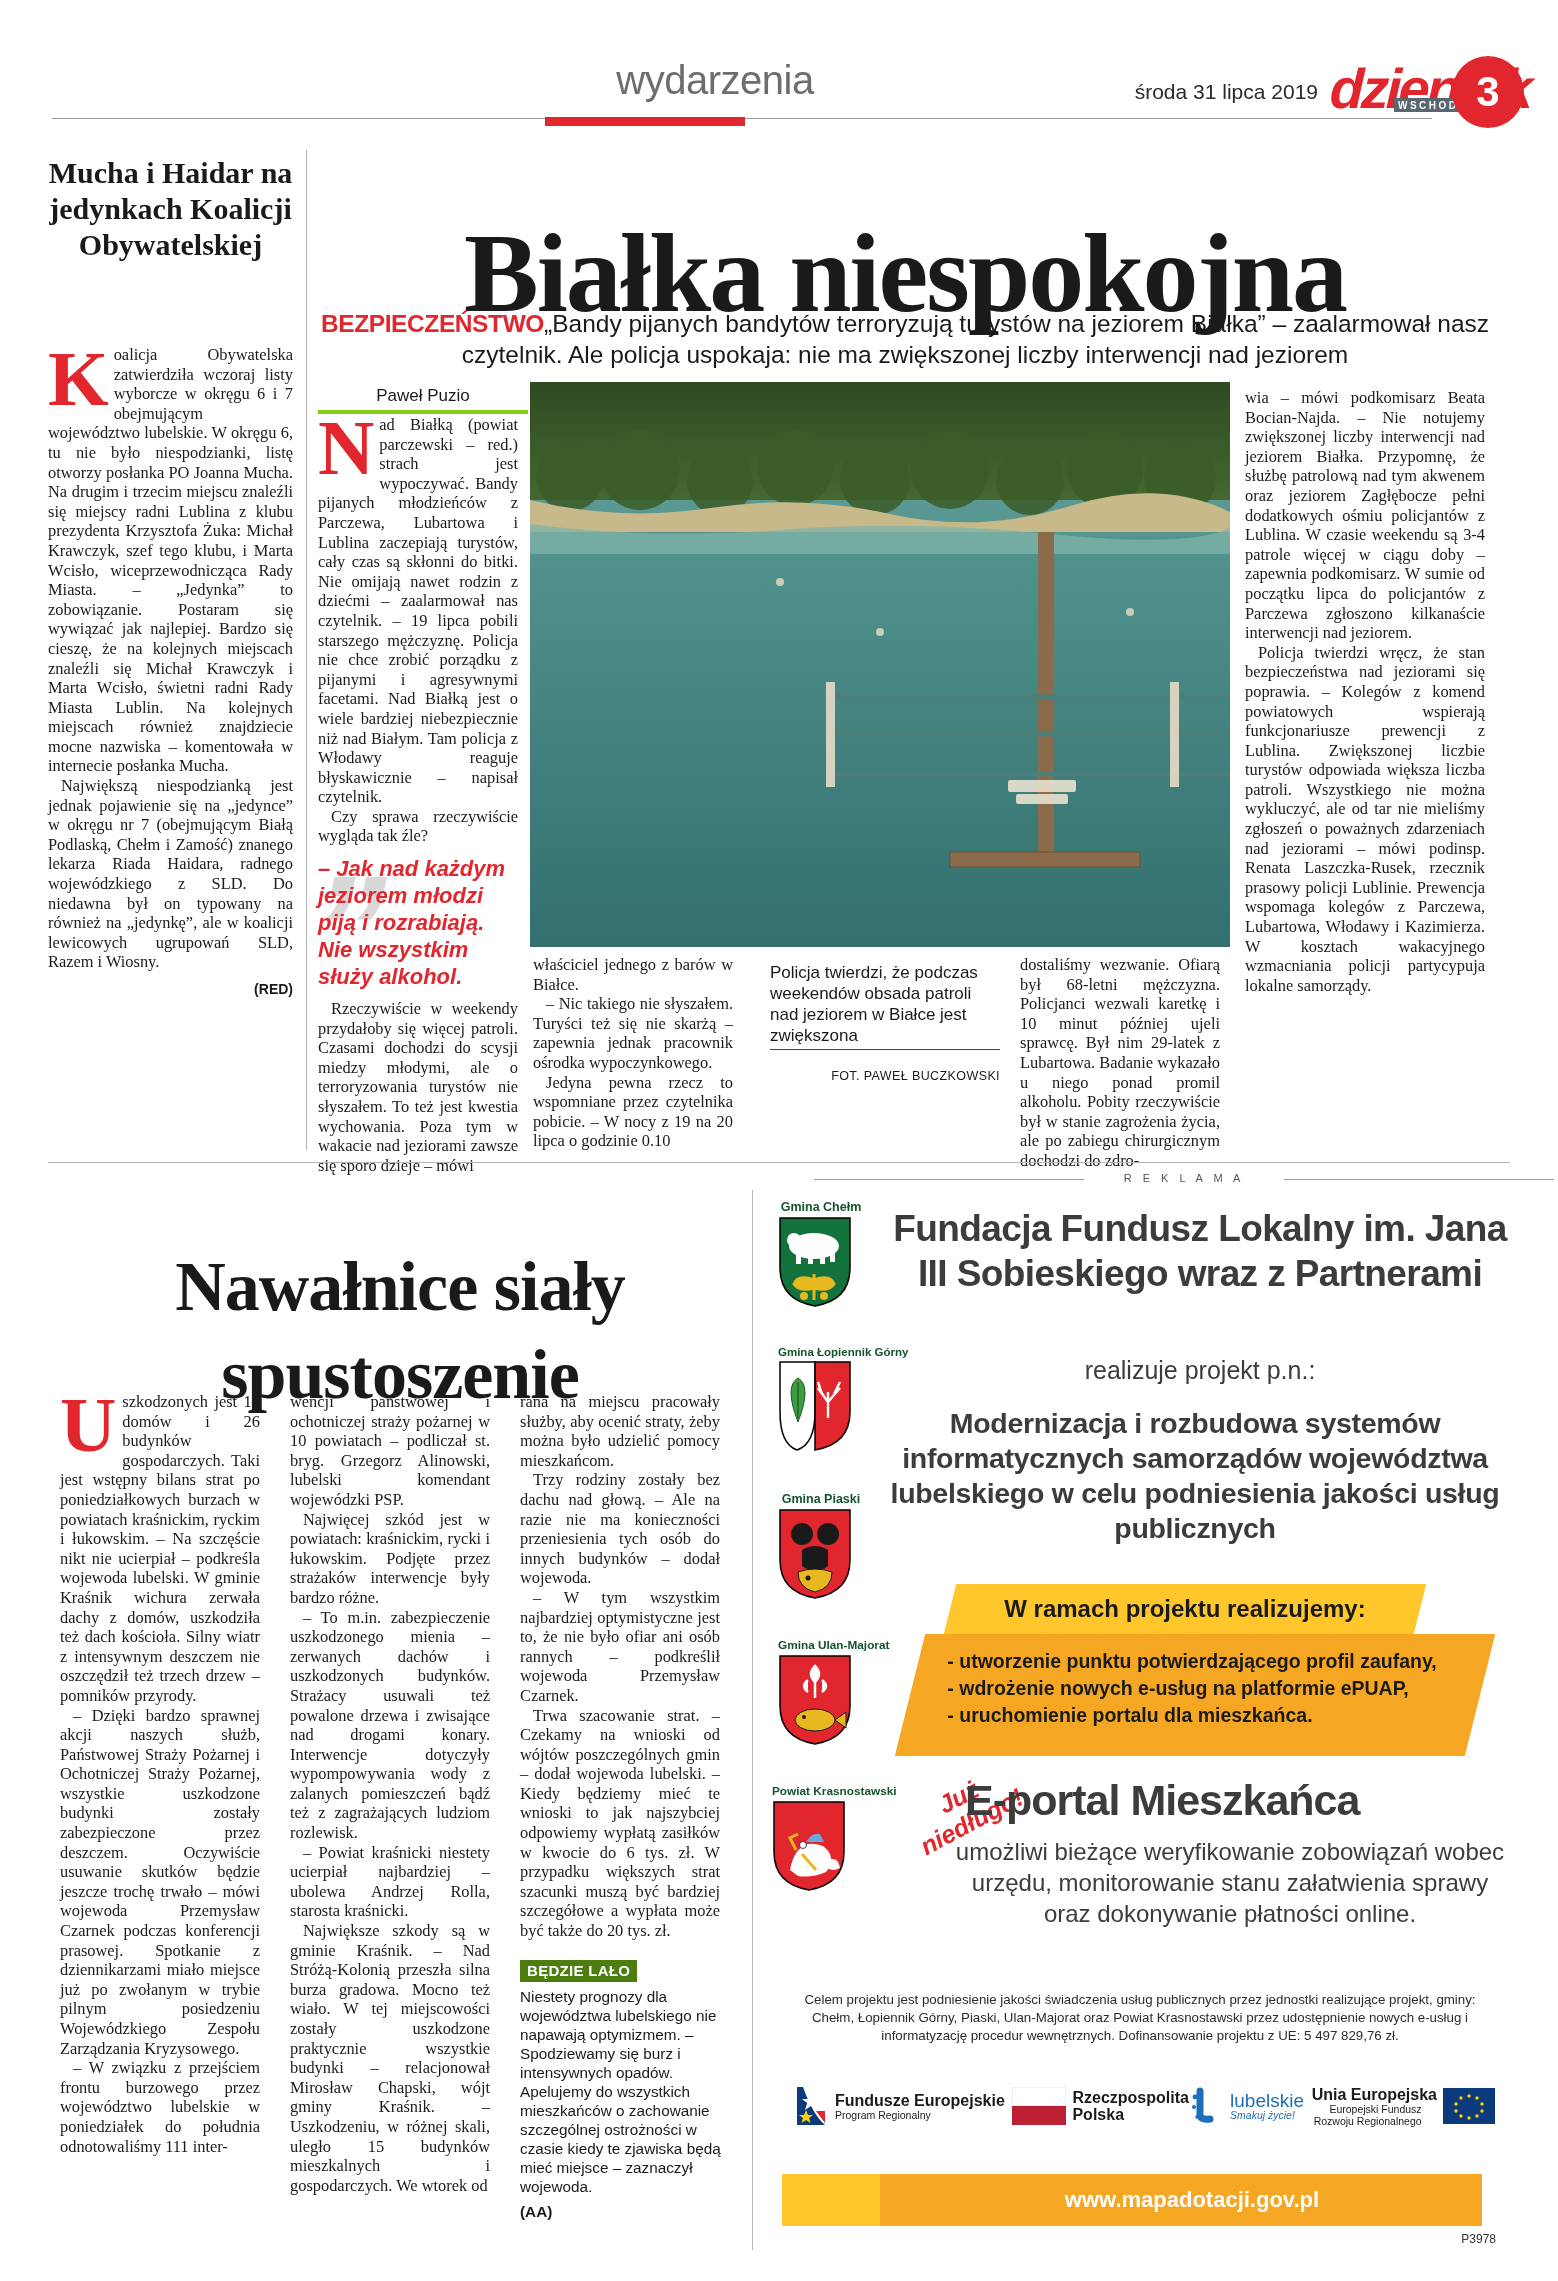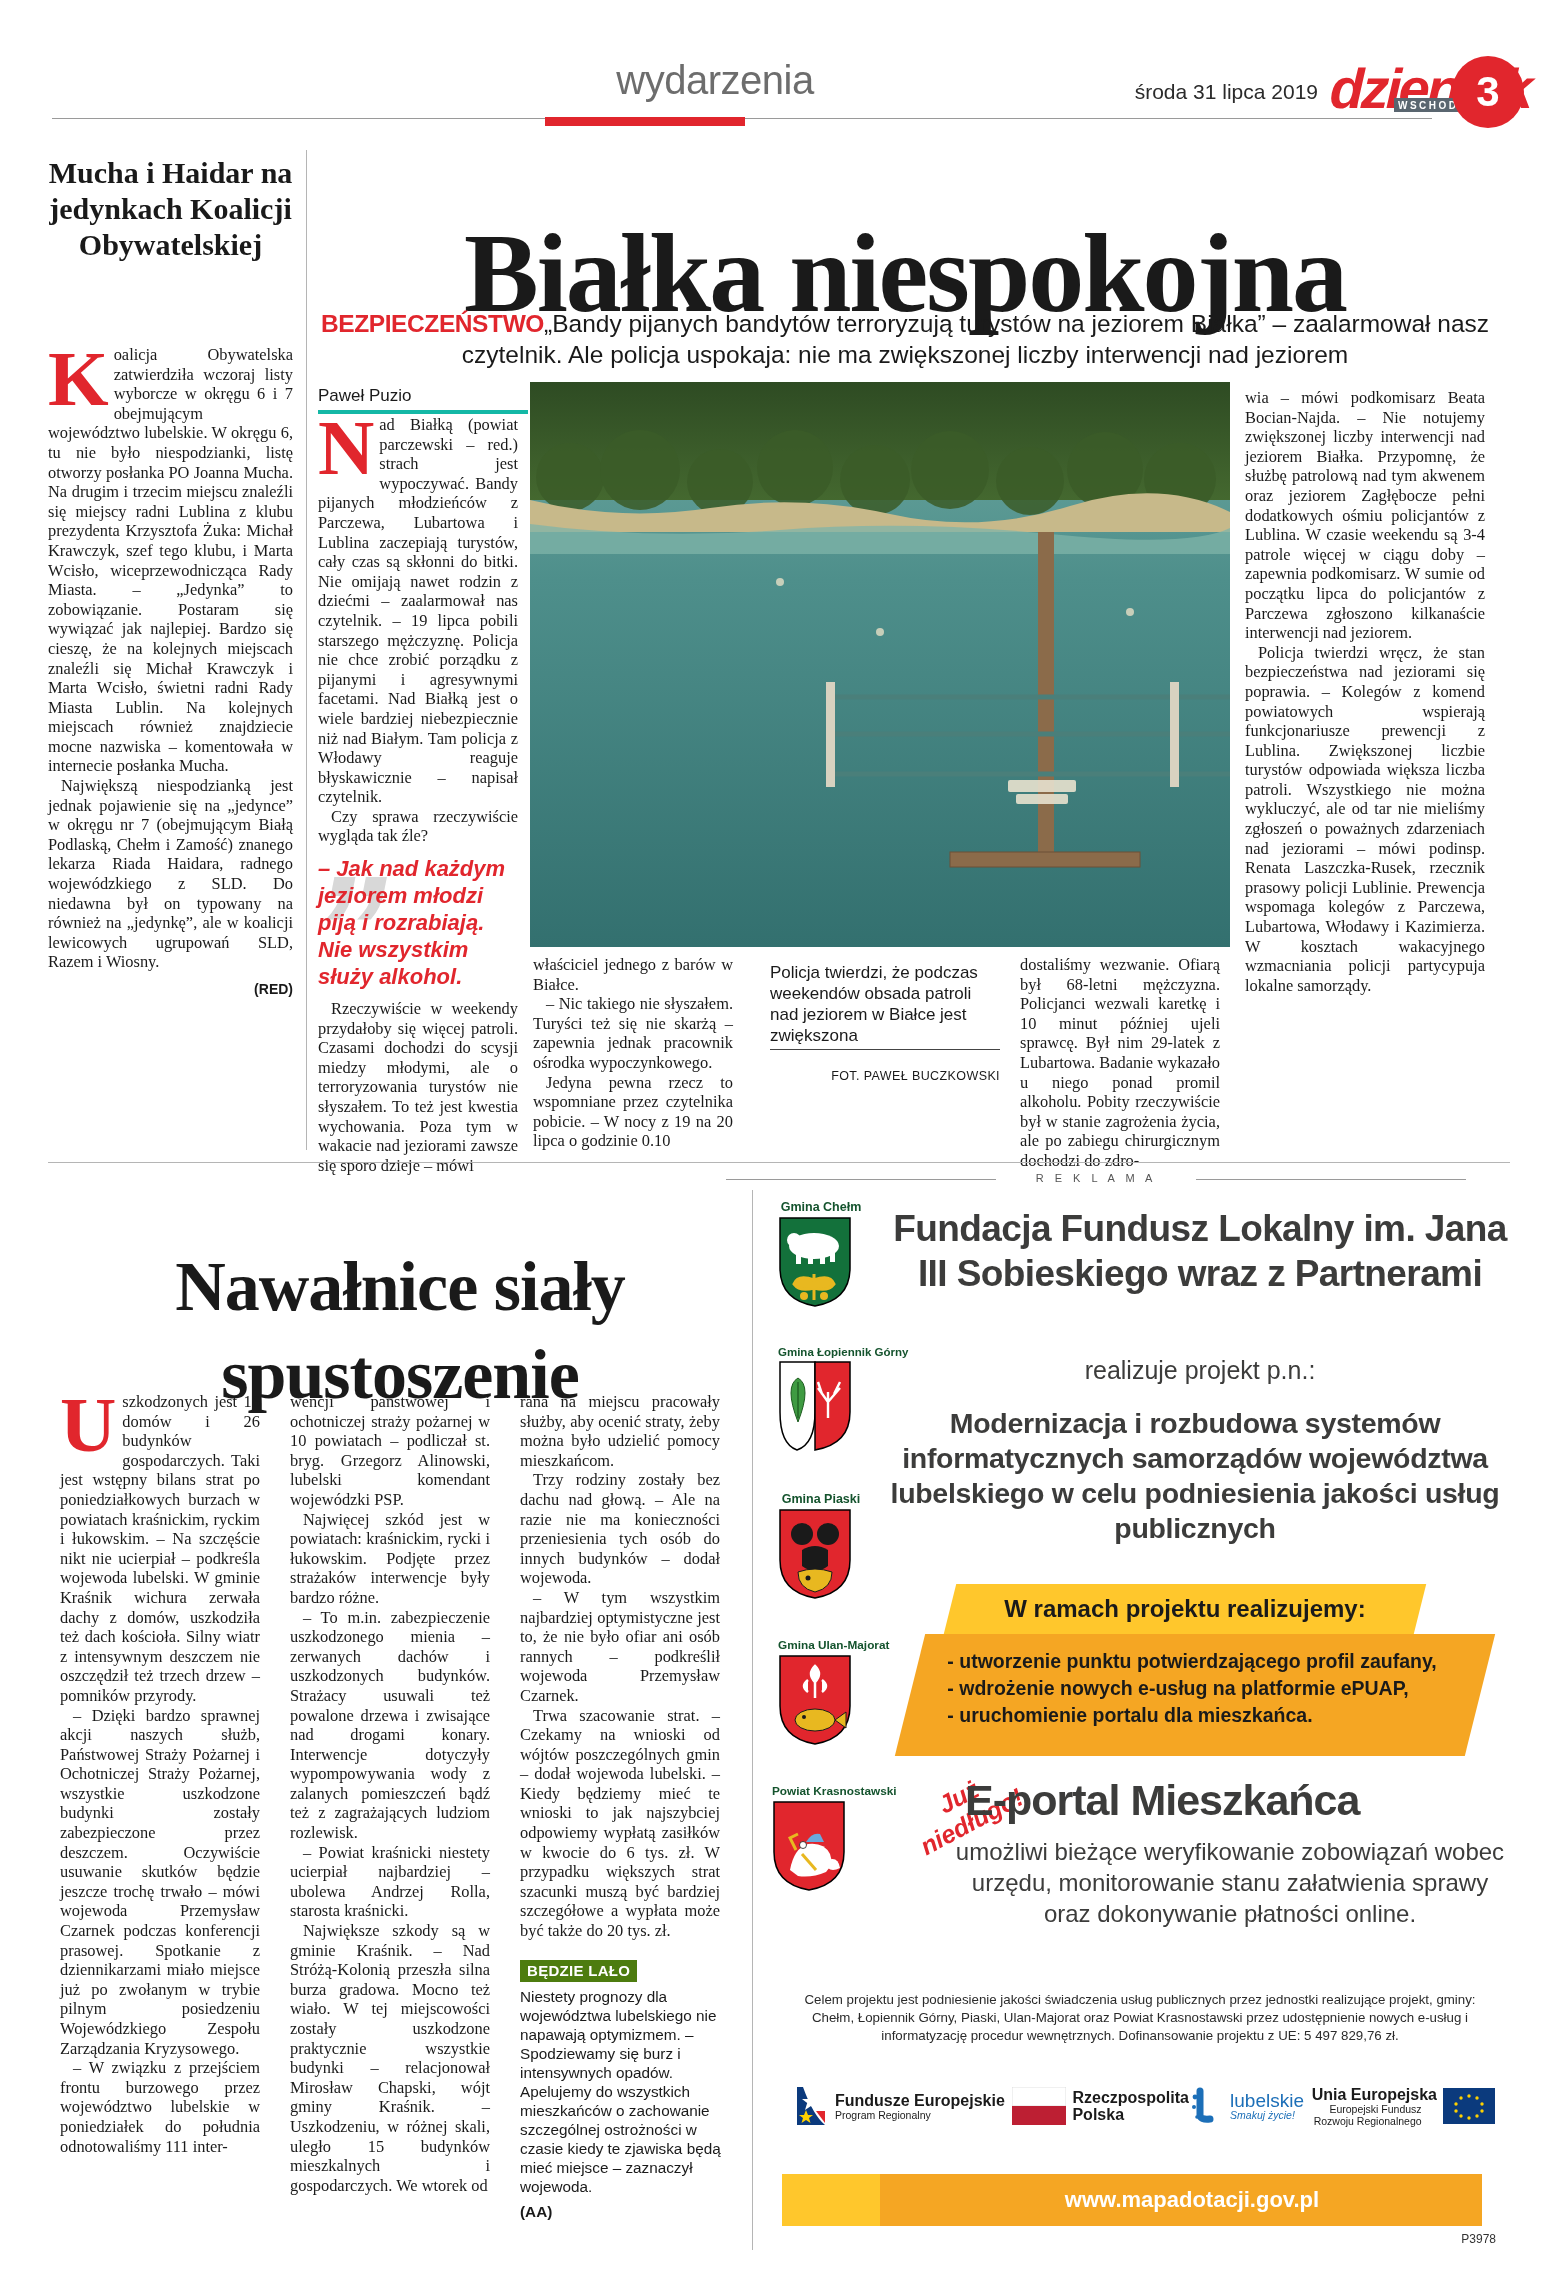--- a/index.html
+++ b/index.html
@@ -42,21 +42,21 @@
   .main-head{position:absolute;left:300px;top:142px;width:1210px;text-align:center;
              font-family:"Liberation Serif",serif;font-weight:bold;font-size:112px;line-height:112px;
              letter-spacing:-2px;}
   .lead{position:absolute;left:300px;top:308px;width:1210px;text-align:center;
         font-family:"Liberation Sans",sans-serif;font-size:24.5px;line-height:31px;
         color:#1a1a1a;}
   .lead b{color:#e1262d;font-weight:bold;letter-spacing:-.4px;}
 
   
   .byline{position:absolute;left:318px;top:386px;width:210px;font-family:"Liberation Sans",sans-serif;
-          font-size:17px;border-bottom:4px solid #14b8a6;padding-bottom:4px;}
+          font-size:17px;text-align:center;border-bottom:4px solid #84cc16;padding-bottom:4px;}
   .col{position:absolute;font-size:16.4px;line-height:19.6px;text-align:justify;
        font-family:"Liberation Serif",serif;}
   .col p{margin:0;text-indent:13px;}
   .col p.first{text-indent:0;}
   .dropcap-n{float:left;font-size:78px;line-height:62px;font-weight:bold;color:#e1262d;
              margin:2px 5px -4px 0;}
 
   .pullquote{position:relative;margin:9px 0 9px 0;color:#e1262d;font-family:"Liberation Sans",sans-serif;
              font-style:italic;font-weight:bold;font-size:22px;line-height:27px;text-indent:0;
              text-align:left;z-index:2;}
@@ -65,21 +65,21 @@
              font-style:italic;}
 
   
   .photo{position:absolute;left:530px;top:382px;width:700px;height:565px;overflow:hidden;background:#3f7d78;}
   .caption{position:absolute;left:770px;top:962px;width:230px;font-family:"Liberation Sans",sans-serif;
            font-size:17px;line-height:21px;}
   .credit{margin-top:3px;border-top:1px solid #444;text-align:right;font-size:12.5px;
           letter-spacing:.4px;padding-top:16px;}
 
   
-  .reklama{position:absolute;left:726px;top:1172px;width:740px;text-align:center;
+  .reklama{position:absolute;left:814px;top:1172px;width:740px;text-align:center;
            font-family:"Liberation Sans",sans-serif;font-size:11px;letter-spacing:4px;color:#555;}
   .reklama:before,.reklama:after{content:"";position:absolute;top:7px;width:270px;height:1px;background:#9a9a9a;}
   .reklama:before{left:0;} .reklama:after{right:0;}
 
   
   .b-head{position:absolute;left:60px;top:1185px;width:680px;text-align:center;
           font-family:"Liberation Serif",serif;font-weight:bold;font-size:70px;line-height:88px;
           letter-spacing:-1px;}
   .dropcap-u{float:left;font-size:78px;line-height:62px;font-weight:bold;color:#e1262d;
              margin:2px 6px -4px 0;}

